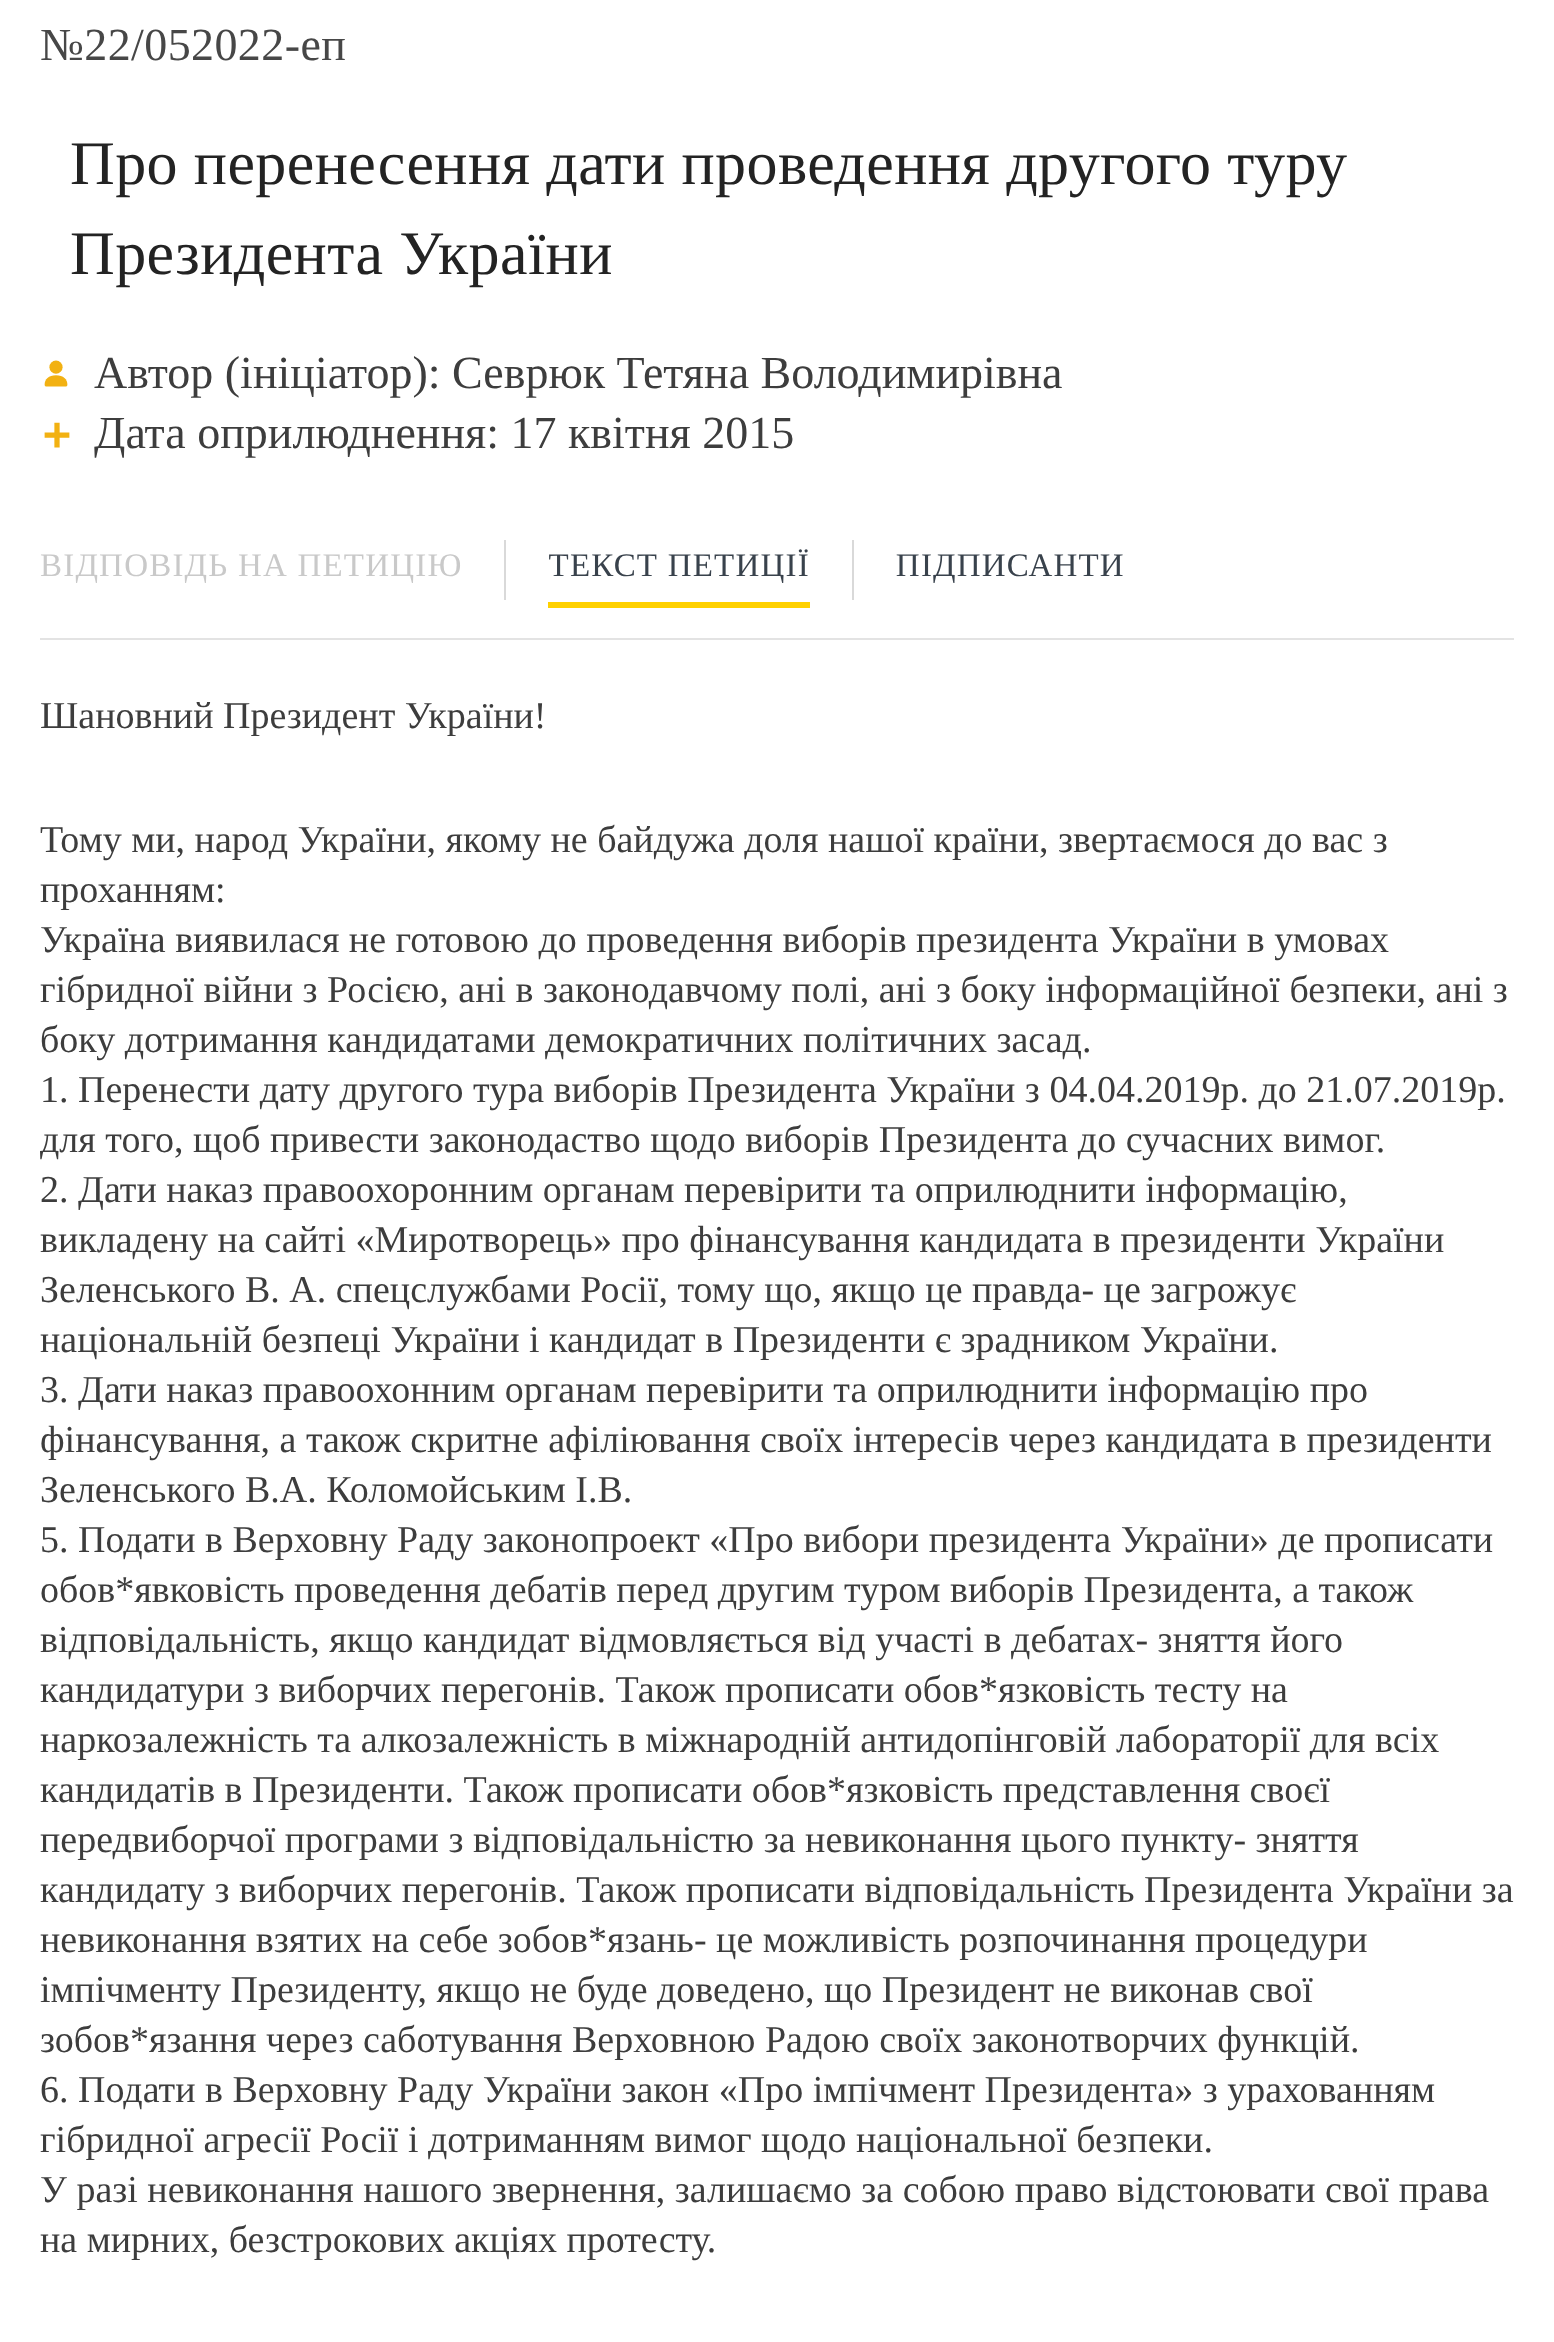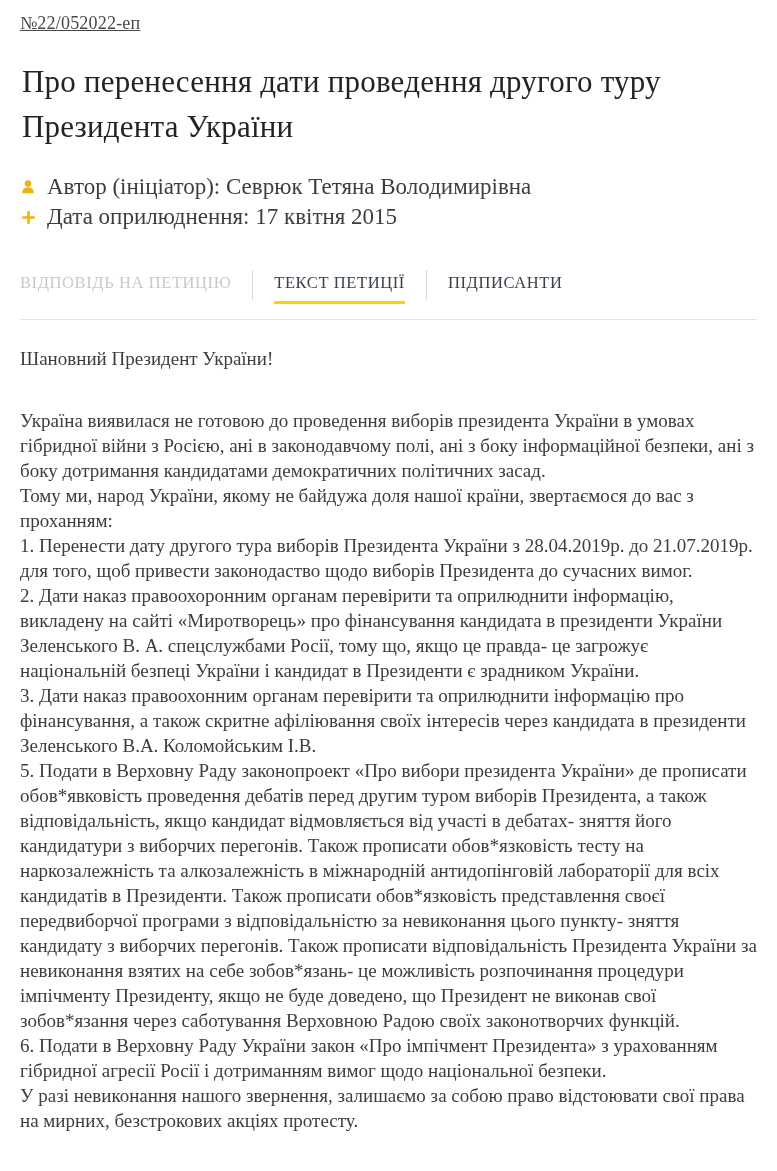--- a/index.html
+++ b/index.html
@@ -16,29 +16,28 @@
   html,body{margin:0;padding:0;background:#ffffff;}
   body{
     width:777px;
     font-family:"Liberation Serif","DejaVu Serif",serif;
     color:var(--text-dark);
     -webkit-font-smoothing:antialiased;
   }
   .page{width:777px;box-sizing:border-box;padding:12px 20px 30px 20px;}
 
   .petition-number{
-    font-size:18px;
+    font-size:23px;
     line-height:22px;
     color:var(--number-color);
     letter-spacing:.2px;
-    text-decoration:underline;
   }
 
   h1.page-title{
-    margin:25px 0 0 2px;
+    margin:25px 0 0 15px;
     max-width:742px;
     font-size:31px;
     line-height:45px;
     font-weight:400;
     color:var(--title-color);
     letter-spacing:.2px;
   }
 
   .meta{margin-top:23px;}
   .meta-row{
@@ -133,23 +132,23 @@
     <span class="tab-divider"></span>
     <a class="tab active">ТЕКСТ ПЕТИЦІЇ</a>
     <span class="tab-divider"></span>
     <a class="tab">ПІДПИСАНТИ</a>
   </nav>
 
   <hr class="rule">
 
   <div class="body-text">
     <p class="salutation">Шановний Президент України!</p>
+    <p>Тому ми, народ України, якому не байдужа доля нашої країни, звертаємося до вас з проханням:</p>
     <p>Україна виявилася не готовою до проведення виборів президента України в умовах гібридної війни з Росією, ані в законодавчому полі, ані з боку інформаційної безпеки, ані з боку дотримання кандидатами демократичних політичних засад.</p>
-    <p>Тому ми, народ України, якому не байдужа доля нашої країни, звертаємося до вас з проханням:</p>
-    <p>1. Перенести дату другого тура виборів Президента України з 28.04.2019р. до 21.07.2019р. для того, щоб привести законодаство щодо виборів Президента до сучасних вимог.</p>
+    <p>1. Перенести дату другого тура виборів Президента України з 04.04.2019р. до 21.07.2019р. для того, щоб привести законодаство щодо виборів Президента до сучасних вимог.</p>
     <p>2. Дати наказ правоохоронним органам перевірити та оприлюднити інформацію, викладену на сайті «Миротворець» про фінансування кандидата в президенти України Зеленського В. А. спецслужбами Росії, тому що, якщо це правда- це загрожує національній безпеці України і кандидат в Президенти є зрадником України.</p>
     <p>3. Дати наказ правоохонним органам перевірити та оприлюднити інформацію про фінансування, а також скритне афіліювання своїх інтересів через кандидата в президенти Зеленського В.А. Коломойським І.В.</p>
     <p>5. Подати в Верховну Раду законопроект «Про вибори президента України» де прописати обов*явковість проведення дебатів перед другим туром виборів Президента, а також відповідальність, якщо кандидат відмовляється від участі в дебатах- зняття його кандидатури з виборчих перегонів. Також прописати обов*язковість тесту на наркозалежність та алкозалежність в міжнародній антидопінговій лабораторії для всіх кандидатів в Президенти. Також прописати обов*язковість представлення своєї передвиборчої програми з відповідальністю за невиконання цього пункту- зняття кандидату з виборчих перегонів. Також прописати відповідальність Президента України за невиконання взятих на себе зобов*язань- це можливість розпочинання процедури імпічменту Президенту, якщо не буде доведено, що Президент не виконав свої зобов*язання через саботування Верховною Радою своїх законотворчих функцій.</p>
     <p>6. Подати в Верховну Раду України закон «Про імпічмент Президента» з урахованням гібридної агресії Росії і дотриманням вимог щодо національної безпеки.</p>
     <p>У разі невиконання нашого звернення, залишаємо за собою право відстоювати свої права на мирних, безстрокових акціях протесту.</p>
   </div>
 
 </div>
 
 </body></html>

